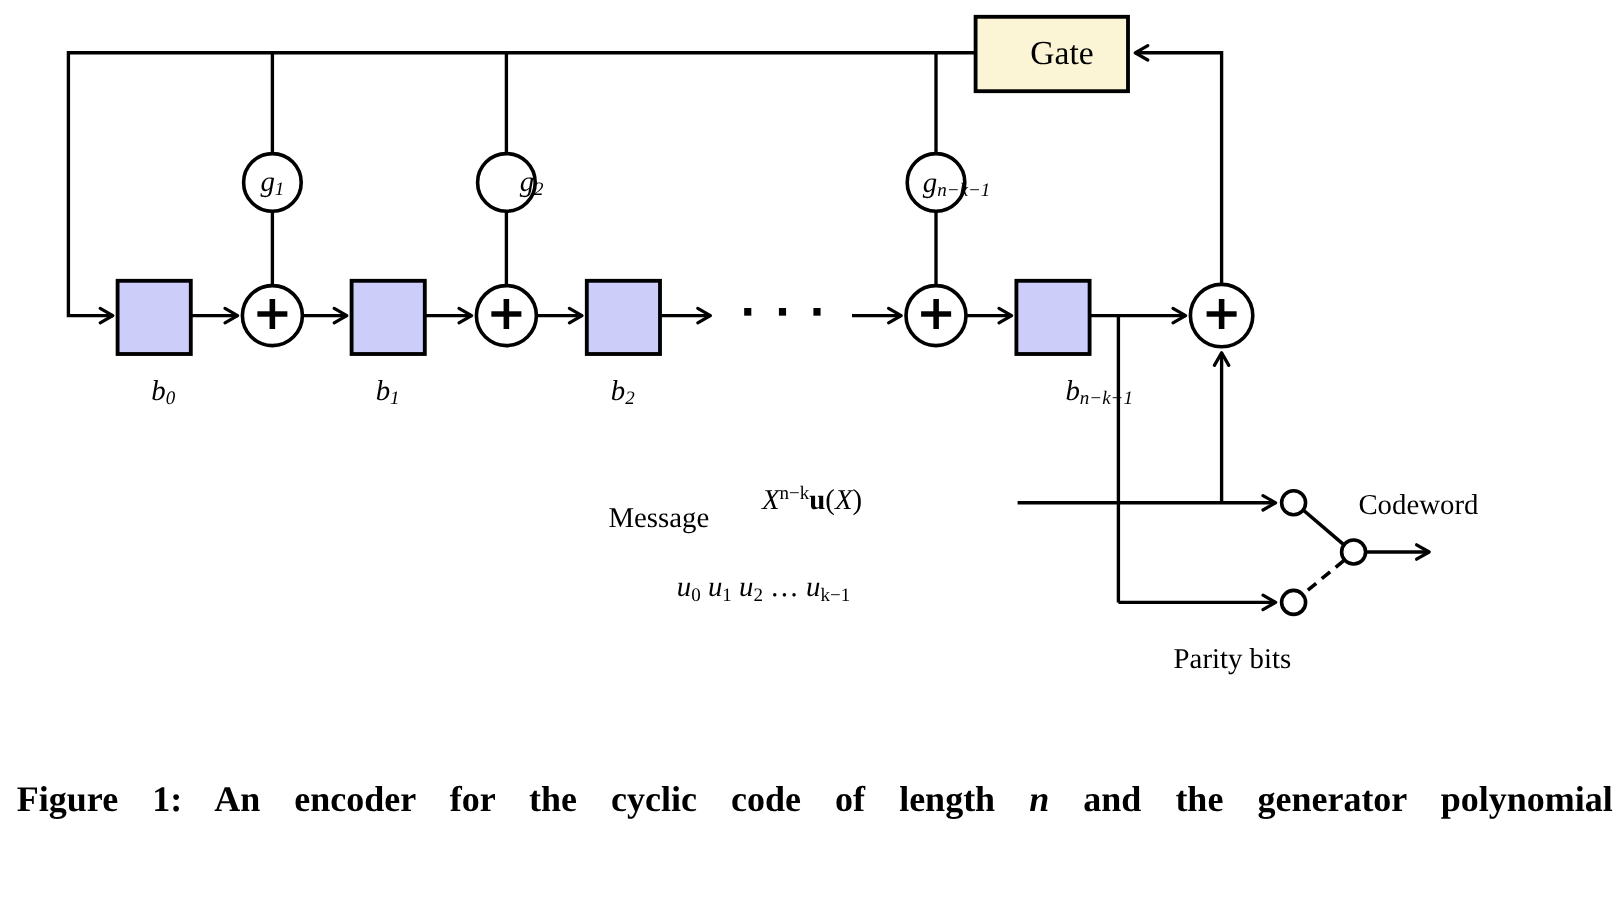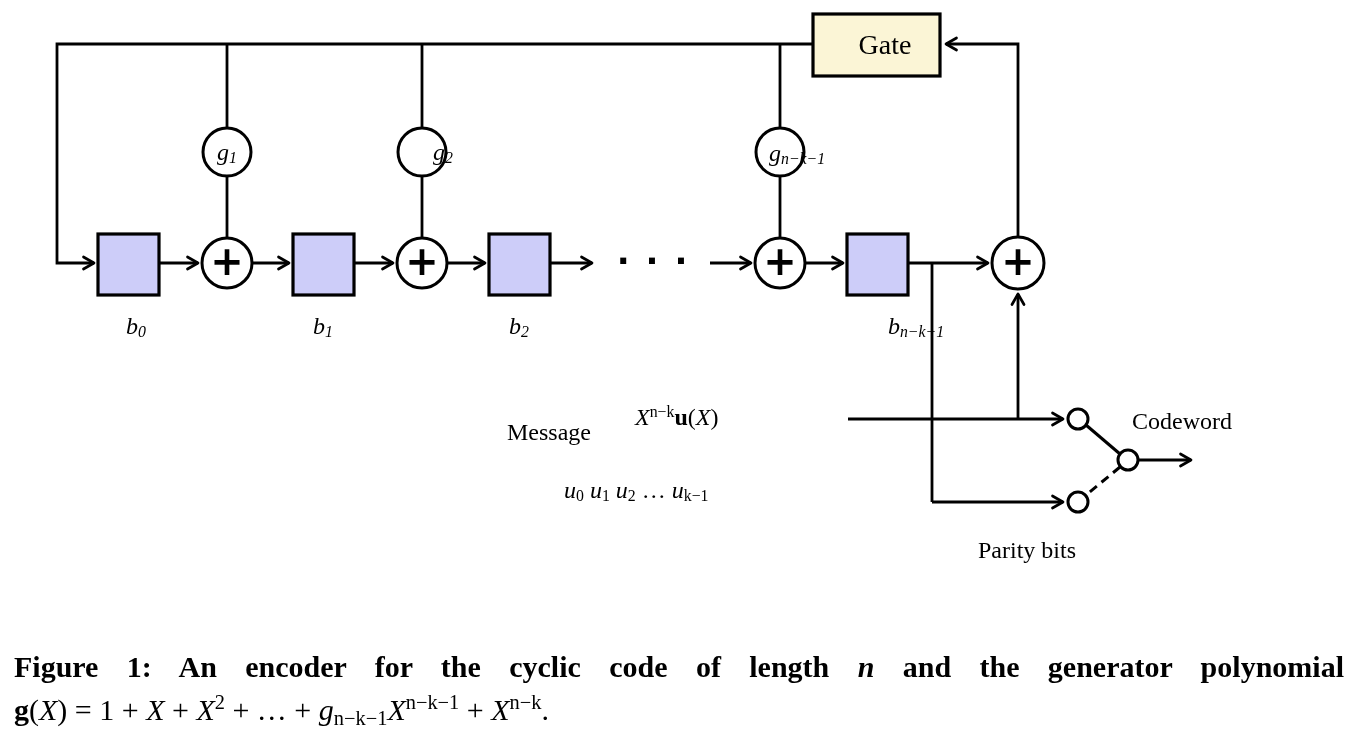--- a/index.html
+++ b/index.html
@@ -132,16 +132,15 @@
 
   <div class="lbl vctr" style="left:507px;top:432px;">Message</div>
   <div class="lbl vctr" style="left:635px;top:417px;"><i>X</i><sup>n−k</sup><b>u</b><span>(</span><i>X</i><span>)</span></div>
   <div class="lbl vctr" style="left:564px;top:462px;margin-top:28px;"><i>u</i><sub>0</sub>&nbsp;<i>u</i><sub>1</sub>&nbsp;<i>u</i><sub>2</sub>&nbsp;<span>…</span>&nbsp;<i>u</i><sub>k−1</sub></div>
 
   <div class="lbl vctr big" style="left:1132px;top:421px;">Codeword</div>
   <div class="lbl vctr big" style="left:962px;top:550px;margin-left:16px;">Parity bits</div>
 
   <div class="caption">
     <div class="cap1"><span>Figure 1:  An encoder for the cyclic code of length </span><i>n</i><span> and the generator polynomial</span></div>
-    <div class="cap2"><b class="vec">g</b><span>(</span><i>X</i><span>) = 1 + </span><i>X</i><span> + </span><i>X</i><sup>2</sup><span> + … + </span><i>g</i><sub>n−k−1</sub><i>X</i><sup>n−k−1</sup><span> + </span><i>X</i><sup>n−k</sup><span>.</span></div>
   </div>
 
 </div>
 
 </body></html>

